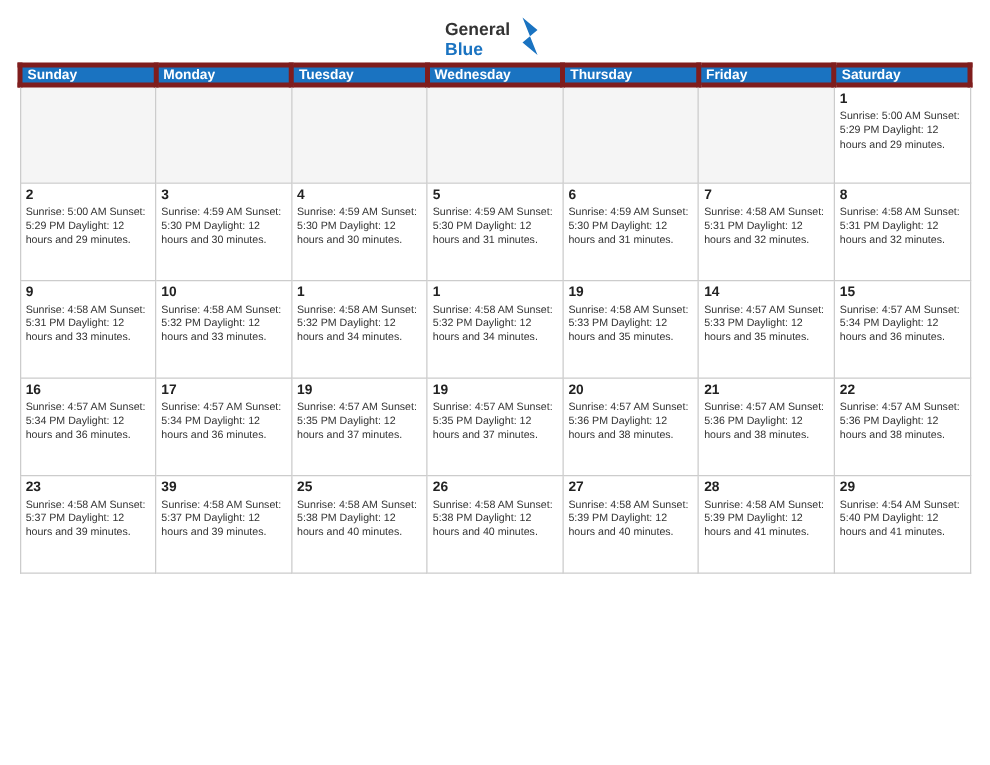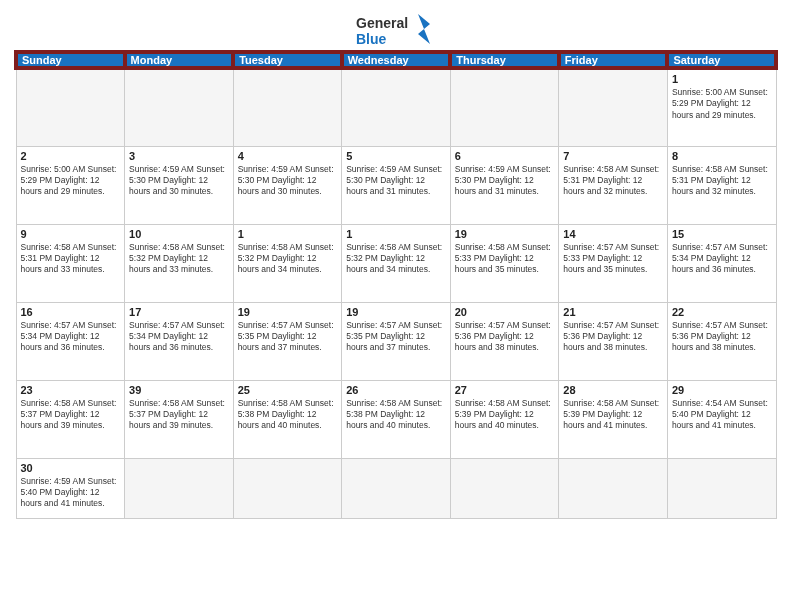--- a/index.html
+++ b/index.html
@@ -301,29 +301,15 @@
 Sunset: 5:39 PM
 Daylight: 12 hours and 41 minutes.</div>
           </td>
           <td>
             <span class="day-number">29</span>
             <div class="day-info">Sunrise: 4:54 AM
 Sunset: 5:40 PM
 Daylight: 12 hours and 41 minutes.</div>
           </td>
         </tr>
-        <tr class="last-row">
-          <td>
-            <span class="day-number">30</span>
-            <div class="day-info">Sunrise: 4:59 AM
-Sunset: 5:40 PM
-Daylight: 12 hours and 41 minutes.</div>
-          </td>
-          <td class="empty"></td>
-          <td class="empty"></td>
-          <td class="empty"></td>
-          <td class="empty"></td>
-          <td class="empty"></td>
-          <td class="empty"></td>
-        </tr>
       </tbody>
   </table>
 </div>
 
 </body></html>

